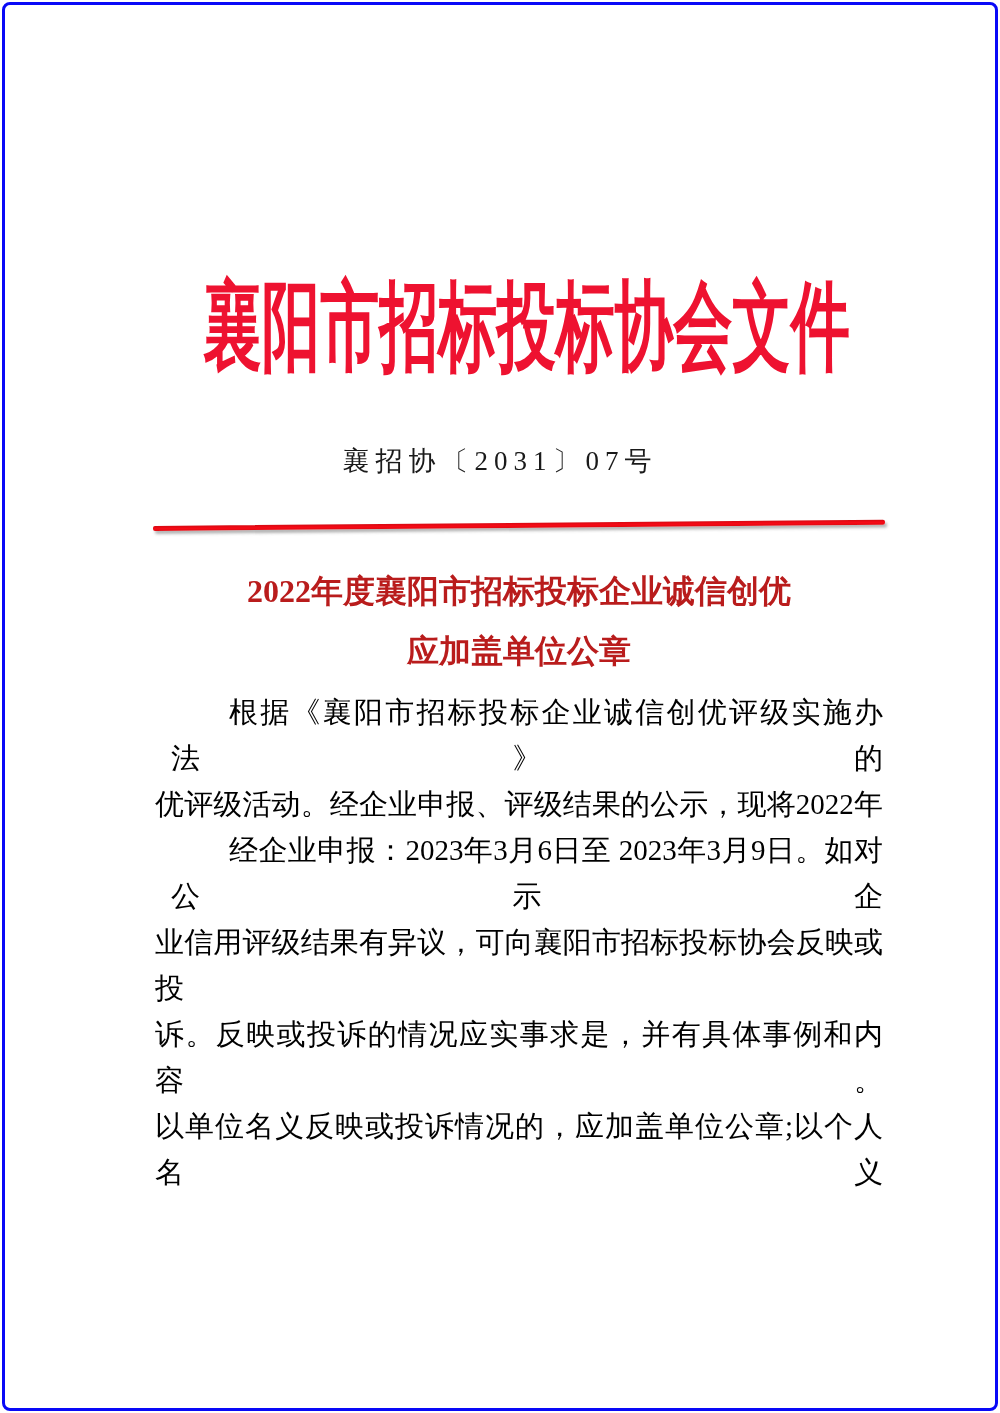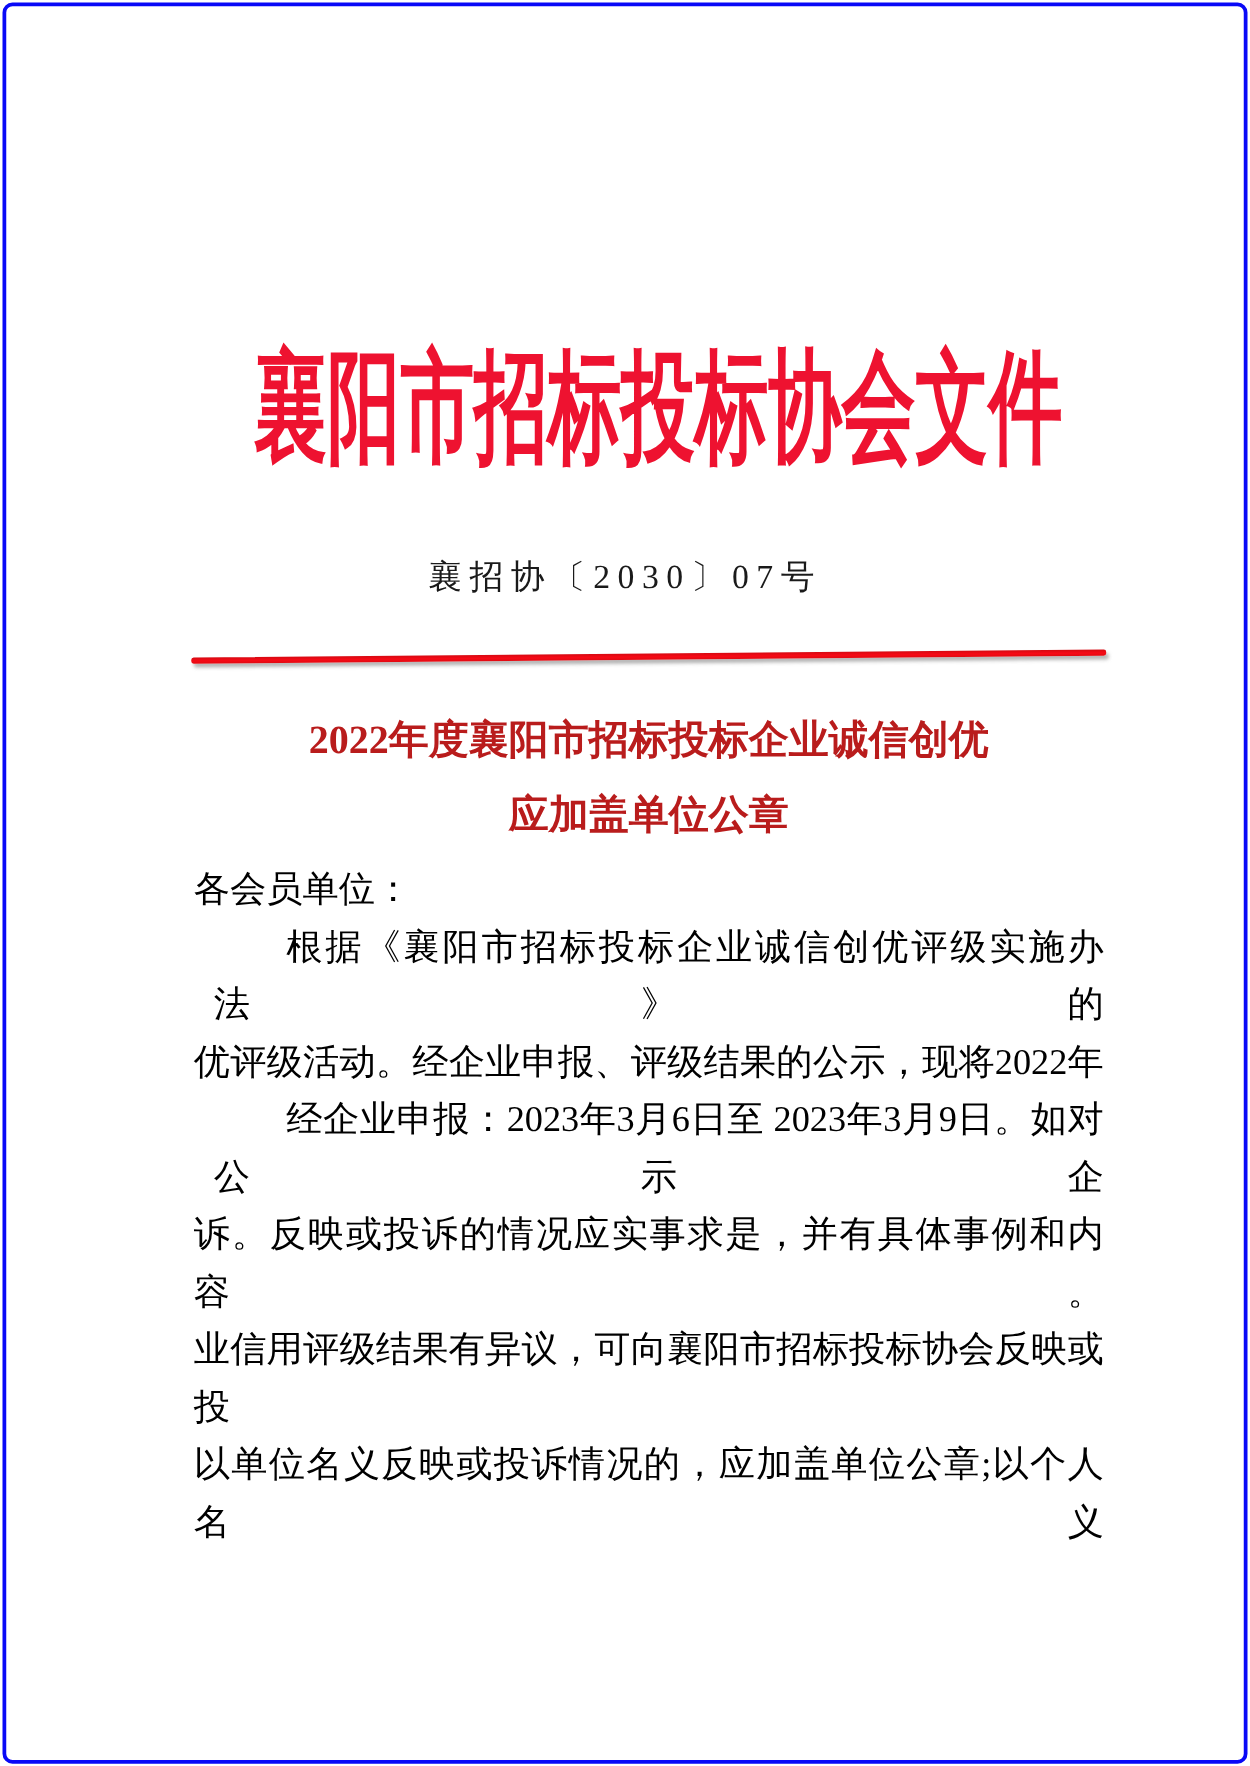--- a/index.html
+++ b/index.html
@@ -91,33 +91,32 @@
     text-align-last: justify;
   }
 </style>
 </head>
 <body>
 
 <div class="page">
 
   <div class="org-title">襄阳市招标投标协会文件</div>
 
-  <div class="doc-number">襄招协〔2030〕07号</div>
+  <div class="doc-number">襄招协〔2031〕07号</div>
 
   <div class="red-line"></div>
 
   <div class="notice-title">
     <div class="t1">2022年度襄阳市招标投标企业诚信创优</div>
     <div class="t2">应加盖单位公章</div>
   </div>
 
   <div class="body-block">
-    <div class="line">各会员单位：</div>
     <div class="line indent jfy">根据《襄阳市招标投标企业诚信创优评级实施办法》的</div>
     <div class="line jfy">优评级活动。经企业申报、评级结果的公示，现将2022年</div>
     <div class="line indent jfy">经企业申报：2023年3月6日至 2023年3月9日。如对公示企</div>
+    <div class="line jfy">业信用评级结果有异议，可向襄阳市招标投标协会反映或投</div>
     <div class="line jfy">诉。反映或投诉的情况应实事求是，并有具体事例和内容。</div>
-    <div class="line jfy">业信用评级结果有异议，可向襄阳市招标投标协会反映或投</div>
     <div class="line jfy">以单位名义反映或投诉情况的，应加盖单位公章;以个人名义</div>
 
   </div>
 
 </div>
 
 </body></html>

